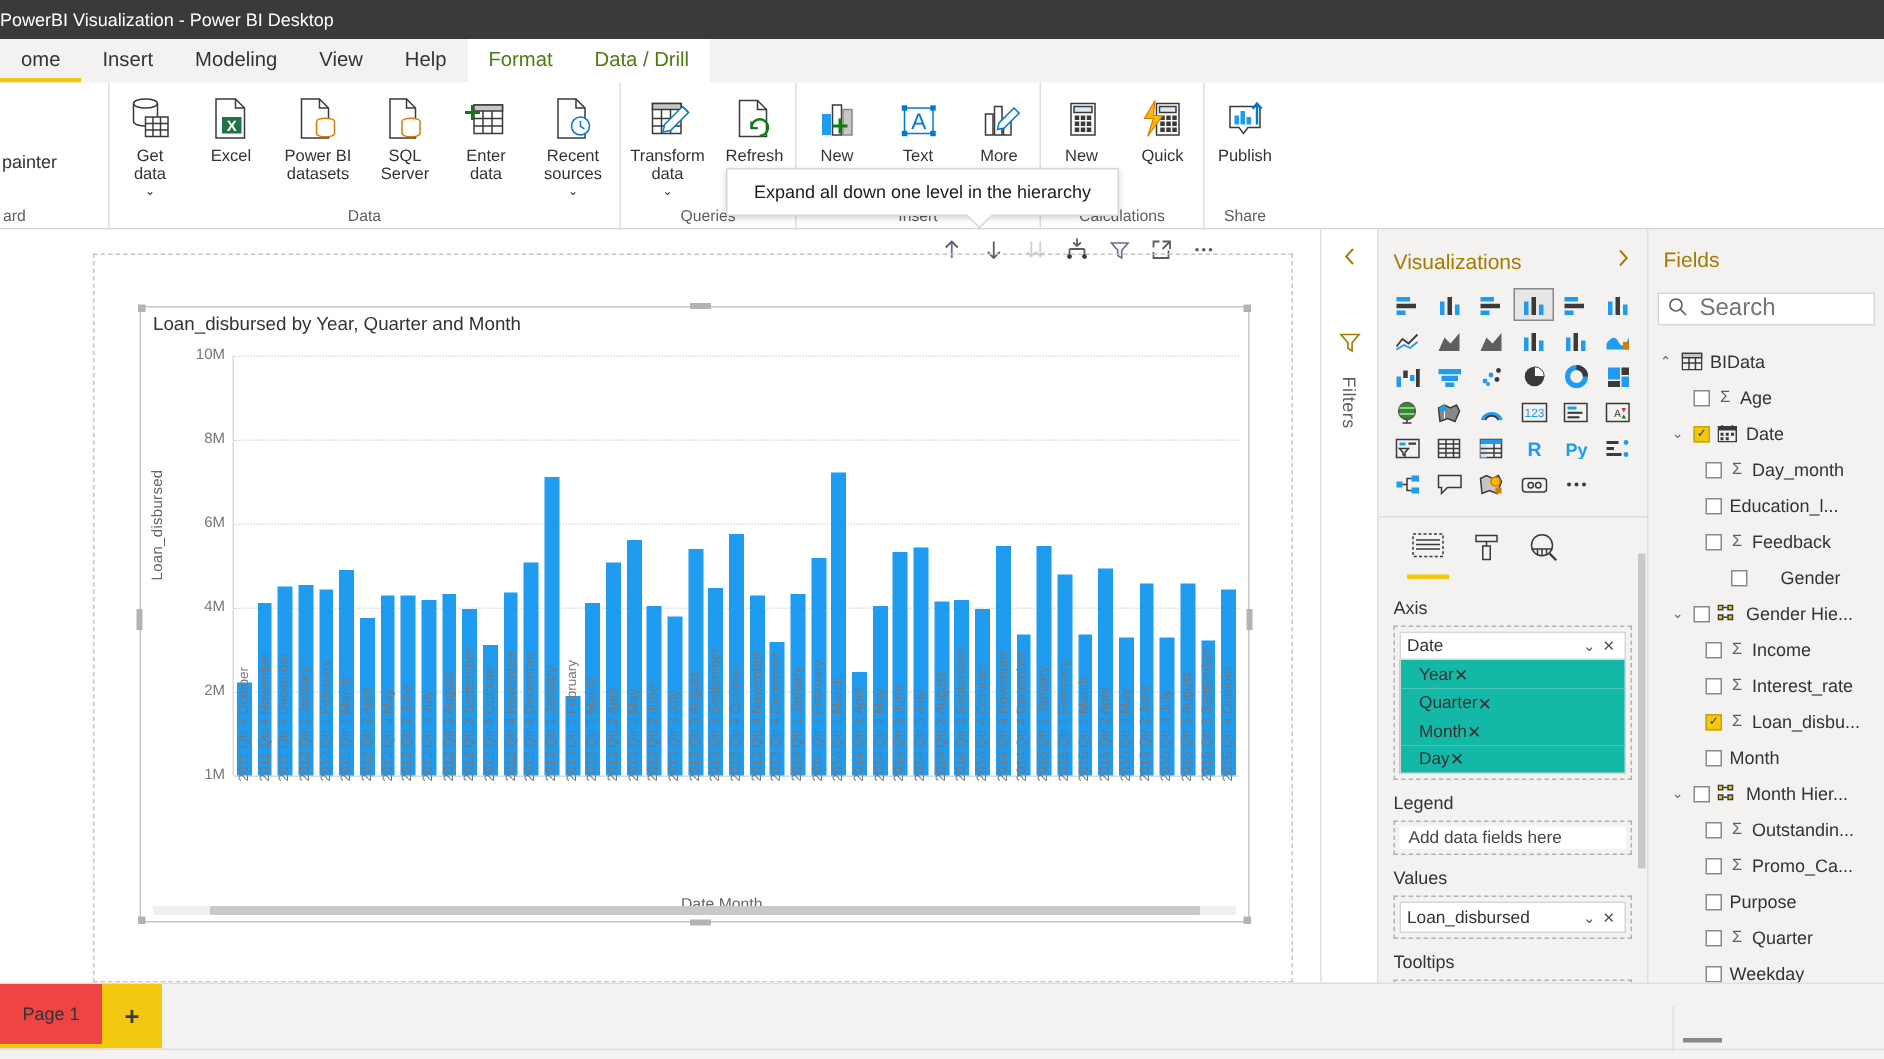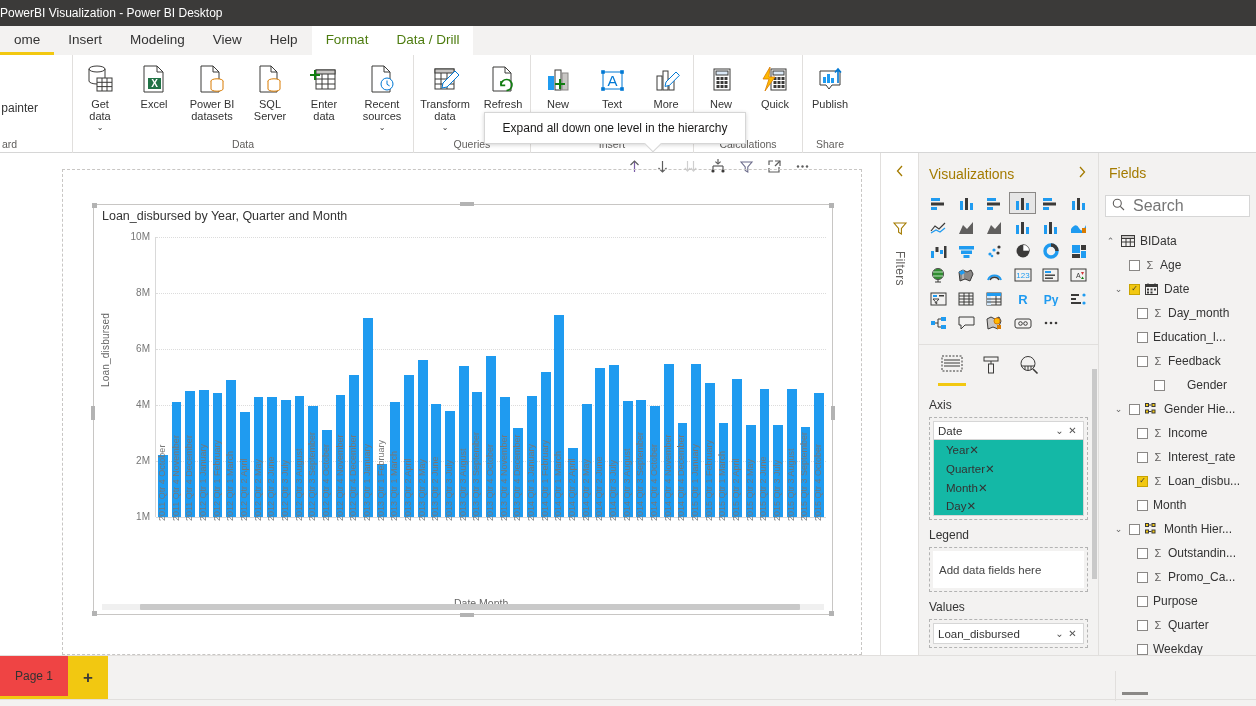--- a/index.html
+++ b/index.html
@@ -178,21 +178,21 @@
   }
   .wellrow .nm{ flex:1; }
   .wellrow .ic{ width:13px; text-align:center; color:#555; font-size:10px; }
   .wellsub{
     background:#14b8a6; height:19px; display:flex; align-items:center;
     padding:0 4px 0 12px; font-size:11.5px; color:#333;
     border-left:1px solid #d6d6d6; border-right:1px solid #d6d6d6;
   }
   .wellsub:last-child{ border-bottom:1px solid #d6d6d6; }
   .wellempty{
-    background:#fff; height:37px; display:flex; align-items:center; padding:0 6px;
+    background:#fff; height:15px; display:flex; align-items:center; padding:0 6px;
     font-size:11.5px; color:#444;text-align:right;
   }
   #vizscroll{
     position:absolute; right:1px; top:216px; width:5px; height:210px; background:#c9c9c9;
   }
 
   
   #fieldspane{
     width:158px; background:#f3f2f1; border-left:1px solid #e1dfdd;
     display:flex; flex-direction:column;

